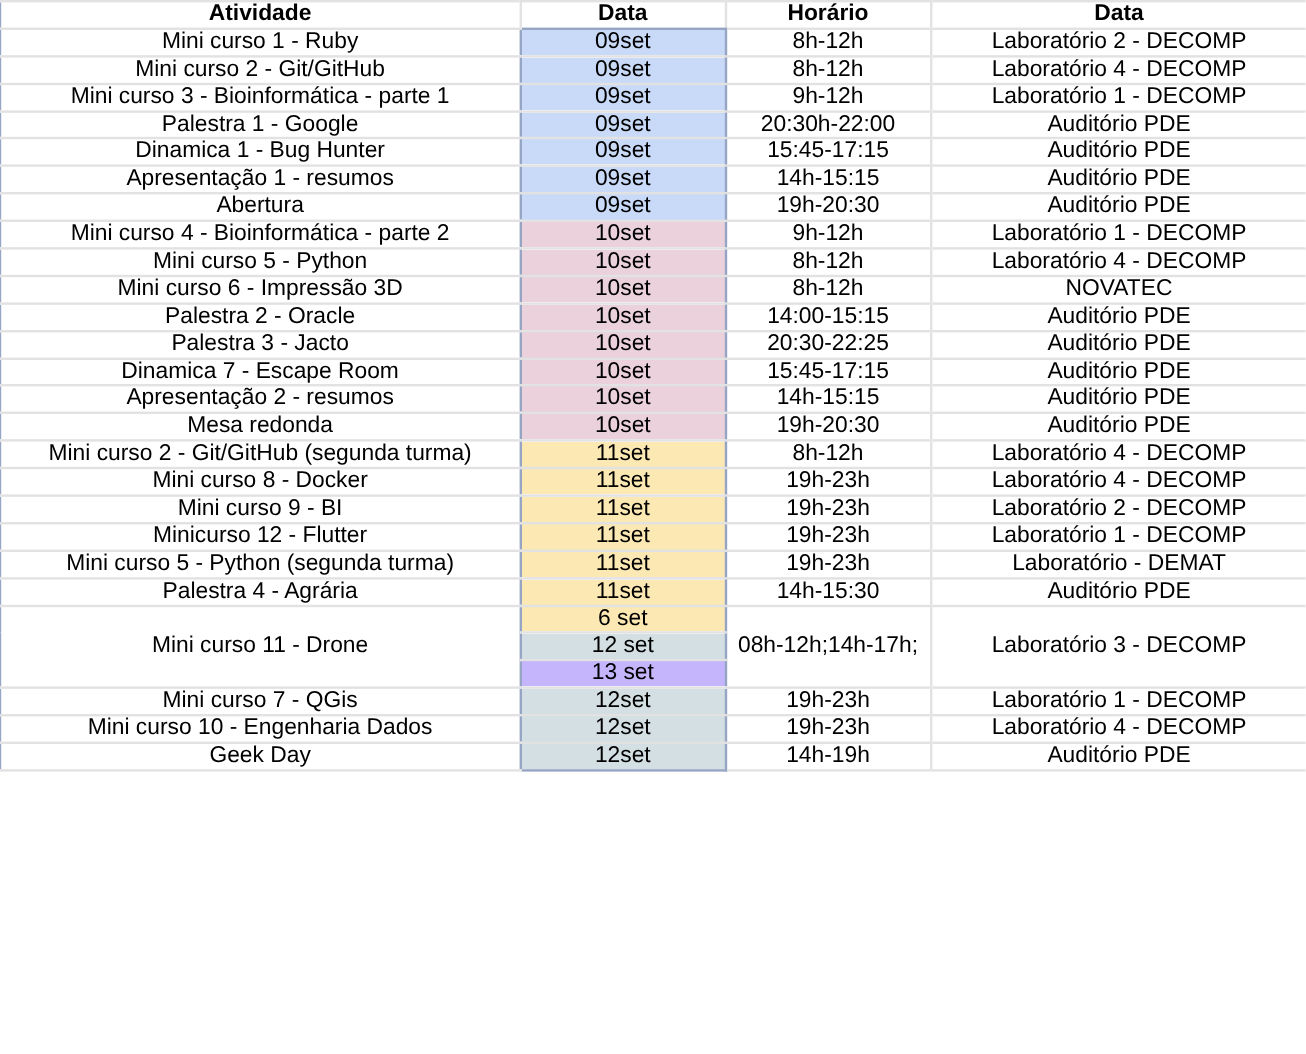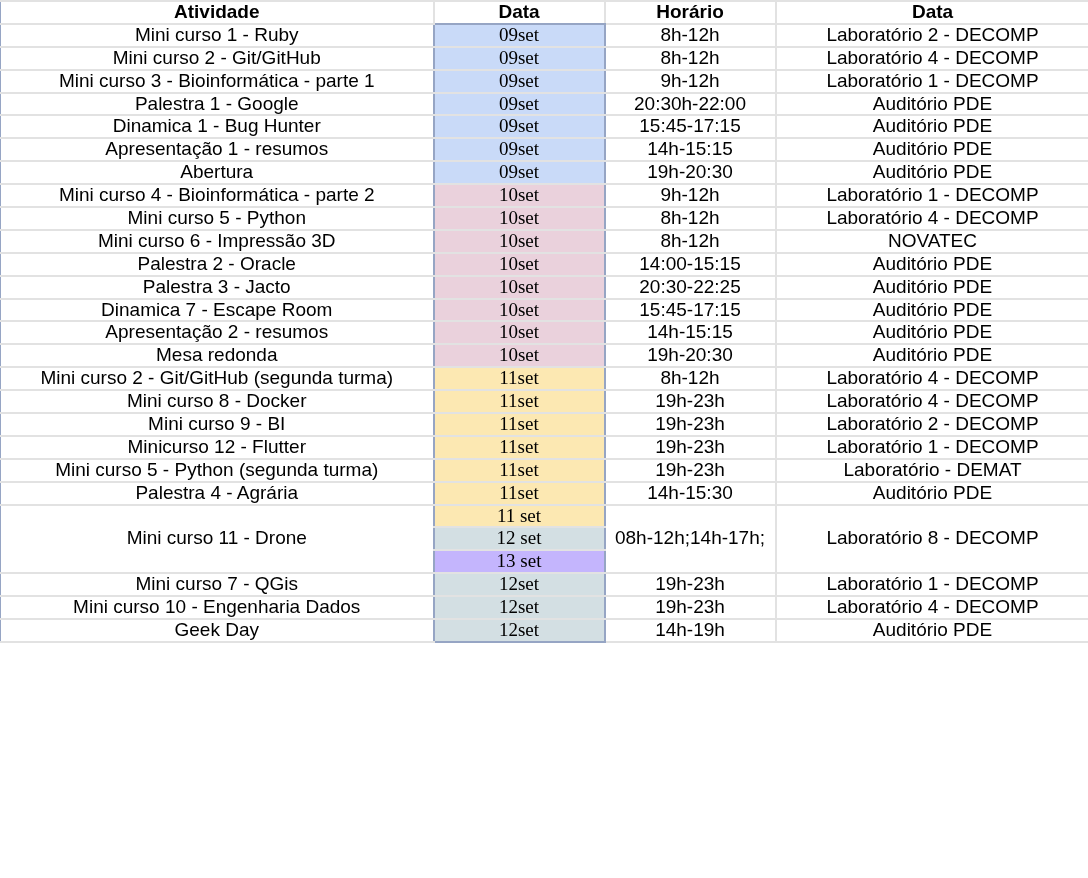--- a/index.html
+++ b/index.html
@@ -38,21 +38,20 @@
     border-left: 2px solid var(--grid, #e2e2e2);
     border-right: 2px solid var(--grid, #e2e2e2);
     border-bottom: 2px solid var(--datab, #96a5c4);
   }
   th.h-local, td.local {
     border-left: 2px solid var(--grid, #e2e2e2);
   }
   td.date {
     border-left: 2px solid var(--datab, #96a5c4);
     border-right: 2px solid var(--datab, #96a5c4);
-    font-family: Liberation Serif, serif;
   }
   td.date.date-bottom {
     border-bottom: 2px solid var(--datab, #96a5c4);
   }
 </style>
 </head>
 <body style="color: rgb(0, 0, 0);">
 
 <table class="sheet">
   <colgroup>
@@ -191,23 +190,23 @@
         <td class="local">Laboratório - DEMAT</td>
       </tr>
       <tr>
         <td>Palestra 4 - Agrária</td>
         <td class="date" style="background: rgb(252, 232, 178);">11set</td>
         <td>14h-15:30</td>
         <td class="local">Auditório PDE</td>
       </tr>
       <tr>
         <td rowspan="3">Mini curso 11 - Drone</td>
-        <td class="date" style="background: rgb(252, 232, 178);">11 set</td>
+        <td class="date" style="background: rgb(252, 232, 178);">6 set</td>
         <td rowspan="3">08h-12h;14h-17h;</td>
-        <td class="local" rowspan="3">Laboratório 8 - DECOMP</td>
+        <td class="local" rowspan="3">Laboratório 3 - DECOMP</td>
       </tr>
       <tr>
         <td class="date" style="background: rgb(211, 223, 227); margin-left: 24px;">12 set</td>
       </tr>
       <tr>
         <td class="date" style="background: #c4b5fd;">13 set</td>
       </tr>
       <tr>
         <td>Mini curso 7 - QGis</td>
         <td class="date" style="background: rgb(211, 223, 227);">12set</td>

